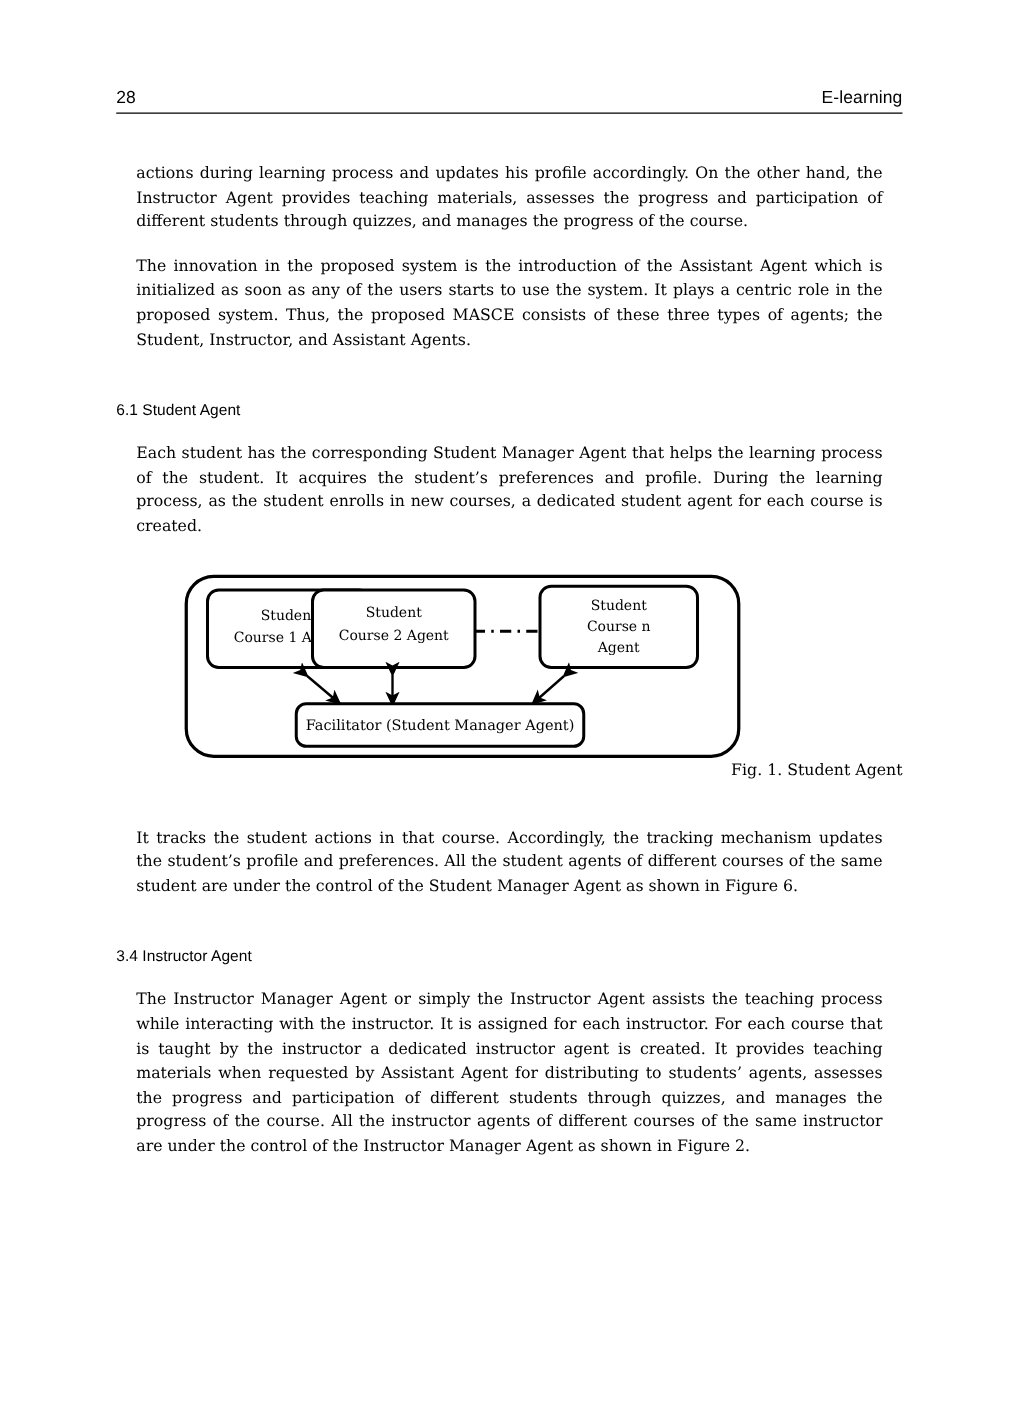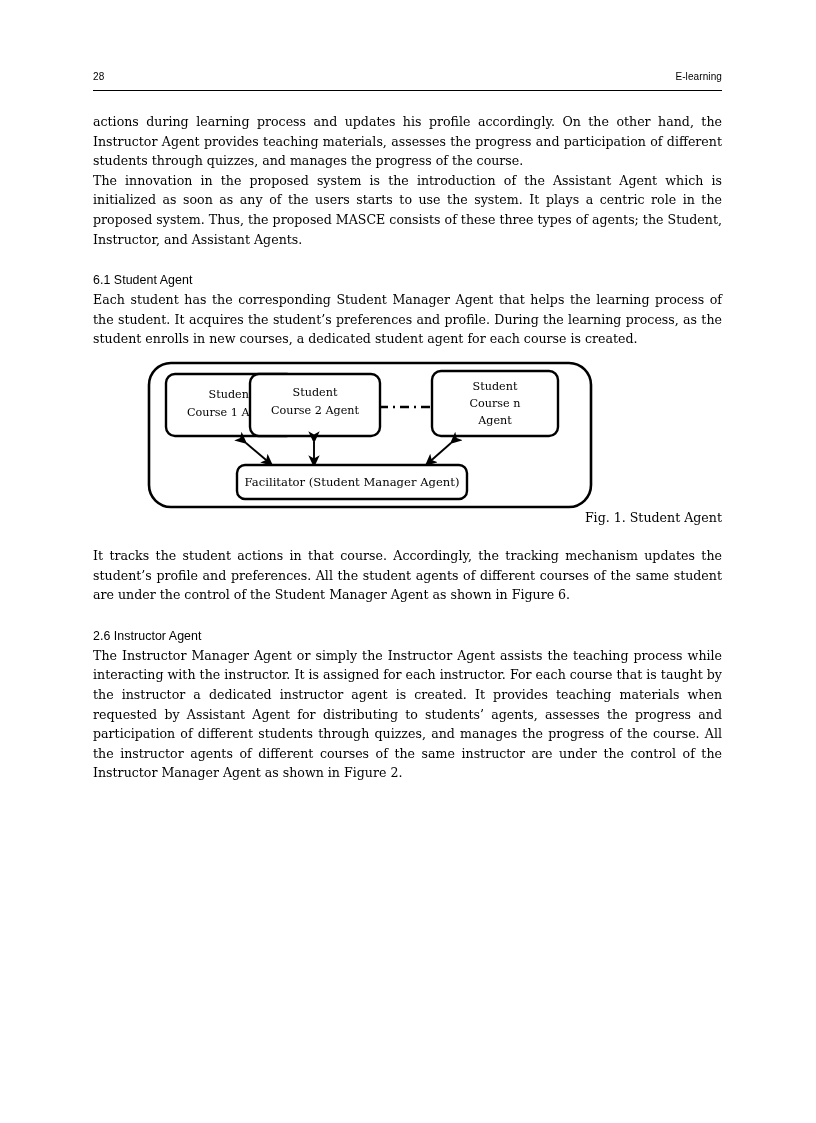--- a/index.html
+++ b/index.html
@@ -24,42 +24,42 @@
   
   .header {
     position: absolute;
     left: 93px;
     top: 70px;
     width: 629px;
     display: flex;
     justify-content: space-between;
     align-items: flex-end;
     font-family: "Liberation Sans", sans-serif;
-    font-size: 10px;
+    font-size: 14px;
     line-height: 14px;
     letter-spacing: 0.1px;
   }
   .header-rule {
     position: absolute;
     left: 93px;
     top: 90px;
     width: 629px;
     height: 0;
     border-top: 1.6px solid #000000;
   }
 
   
   .content {
     position: absolute;
     left: 93px;
     top: 112px;
     width: 629px;
   }
   p.body {
-    margin: 0;
+    margin: 16px;
     font-family: "DejaVu Serif", serif;
     font-size: 12.6px;
     line-height: 19.6px;
     text-align: justify;
     text-justify: inter-word;
     hyphens: none;
   }
 
   h3.section {
     font-family: "Liberation Sans", sans-serif;
@@ -188,17 +188,17 @@
     </div>
 
     <p class="caption">Fig. 1. Student Agent</p>
 
     <div class="gap-para"></div>
 
     <p class="body">It tracks the student actions in that course. Accordingly, the tracking mechanism updates the student’s profile and preferences. All the student agents of different courses of the same student are under the control of the Student Manager Agent as shown in Figure 6.</p>
 
     <div class="gap-before-section"></div>
 
-    <h3 class="section">2.6 Instructor Agent</h3>
+    <h3 class="section">3.4 Instructor Agent</h3>
     <p class="body">The Instructor Manager Agent or simply the Instructor Agent assists the teaching process while interacting with the instructor. It is assigned for each instructor. For each course that is taught by the instructor a dedicated instructor agent is created. It provides teaching materials when requested by Assistant Agent for distributing to students’ agents, assesses the progress and participation of different students through quizzes, and manages the progress of the course. All the instructor agents of different courses of the same instructor are under the control of the Instructor Manager Agent as shown in Figure 2.</p>
 
   </div>
 </div>
 
 </body></html>

